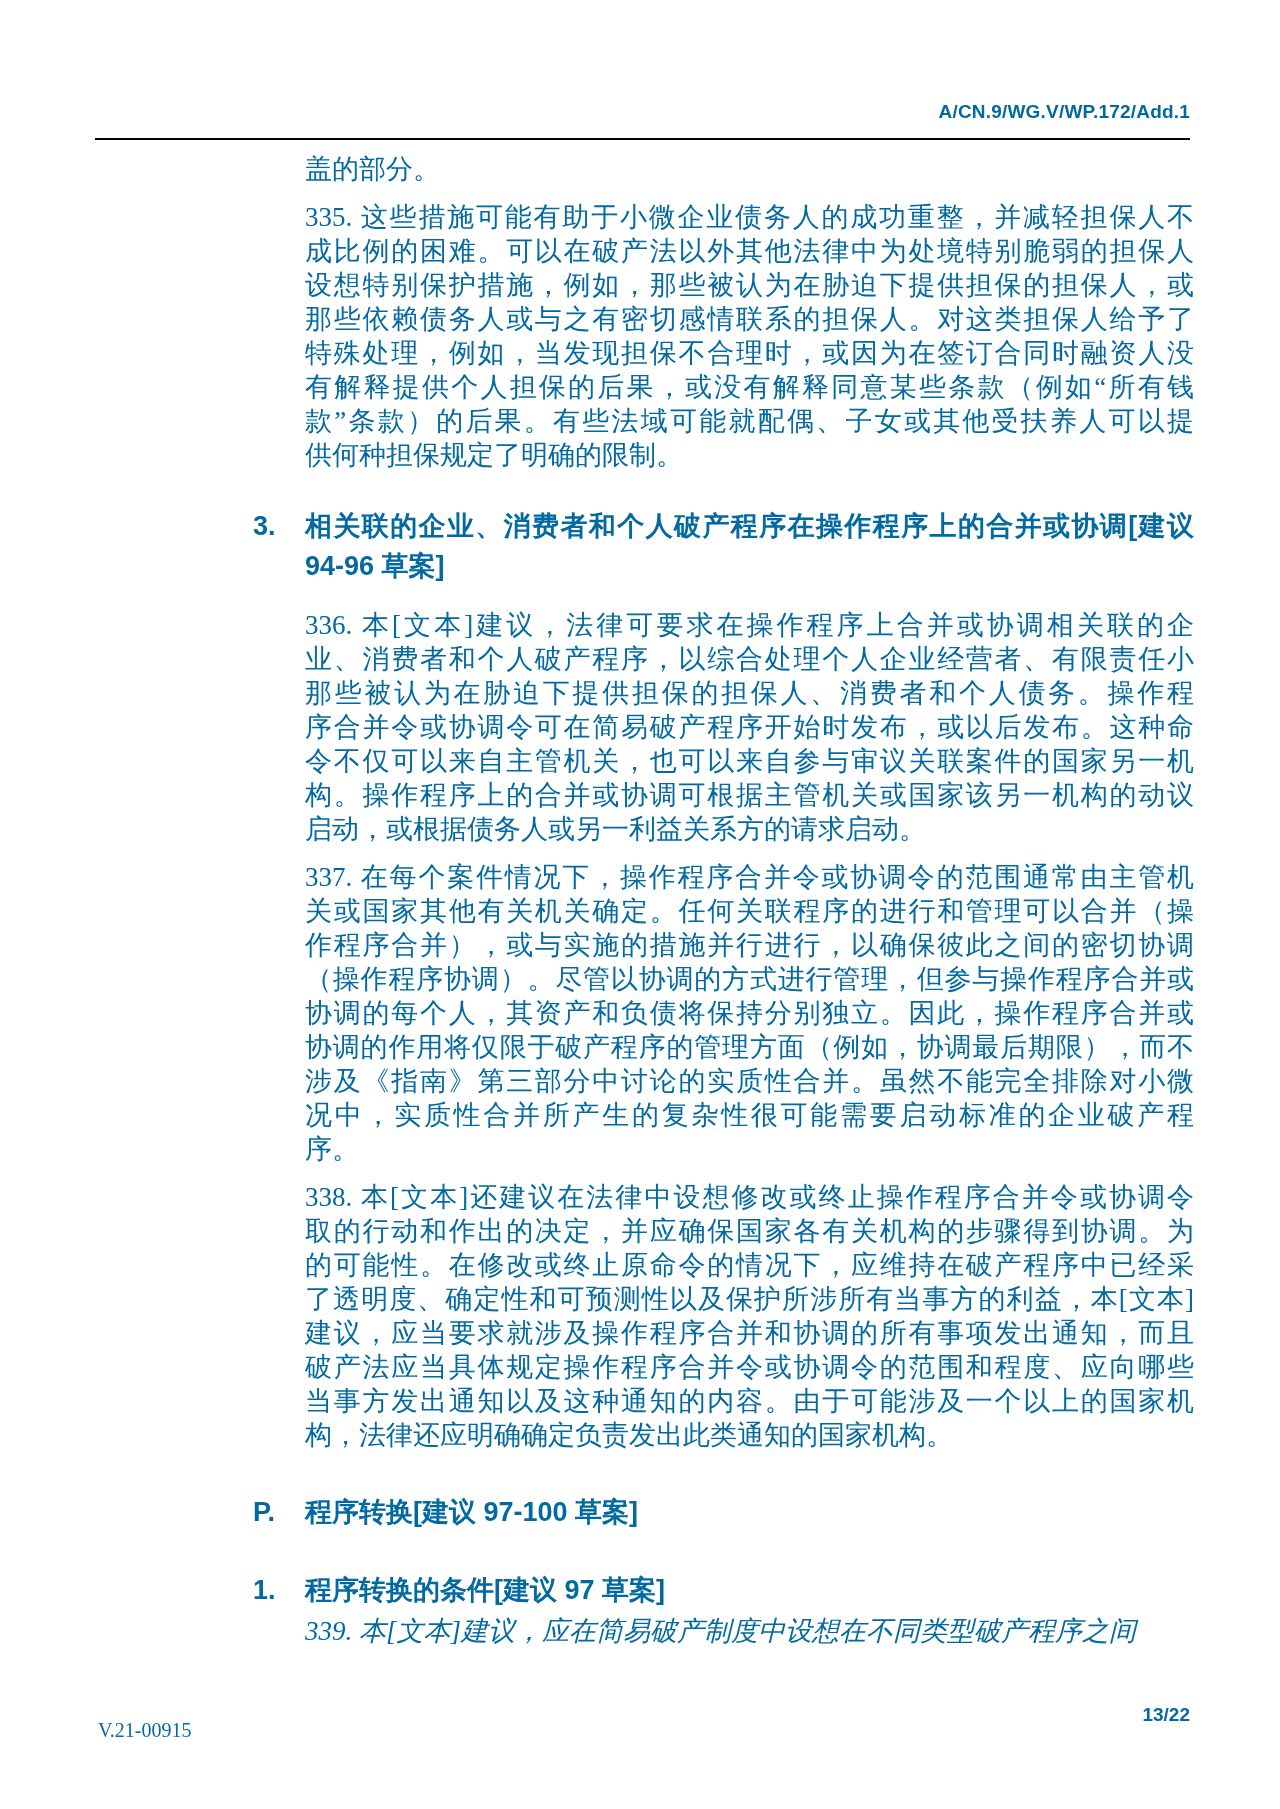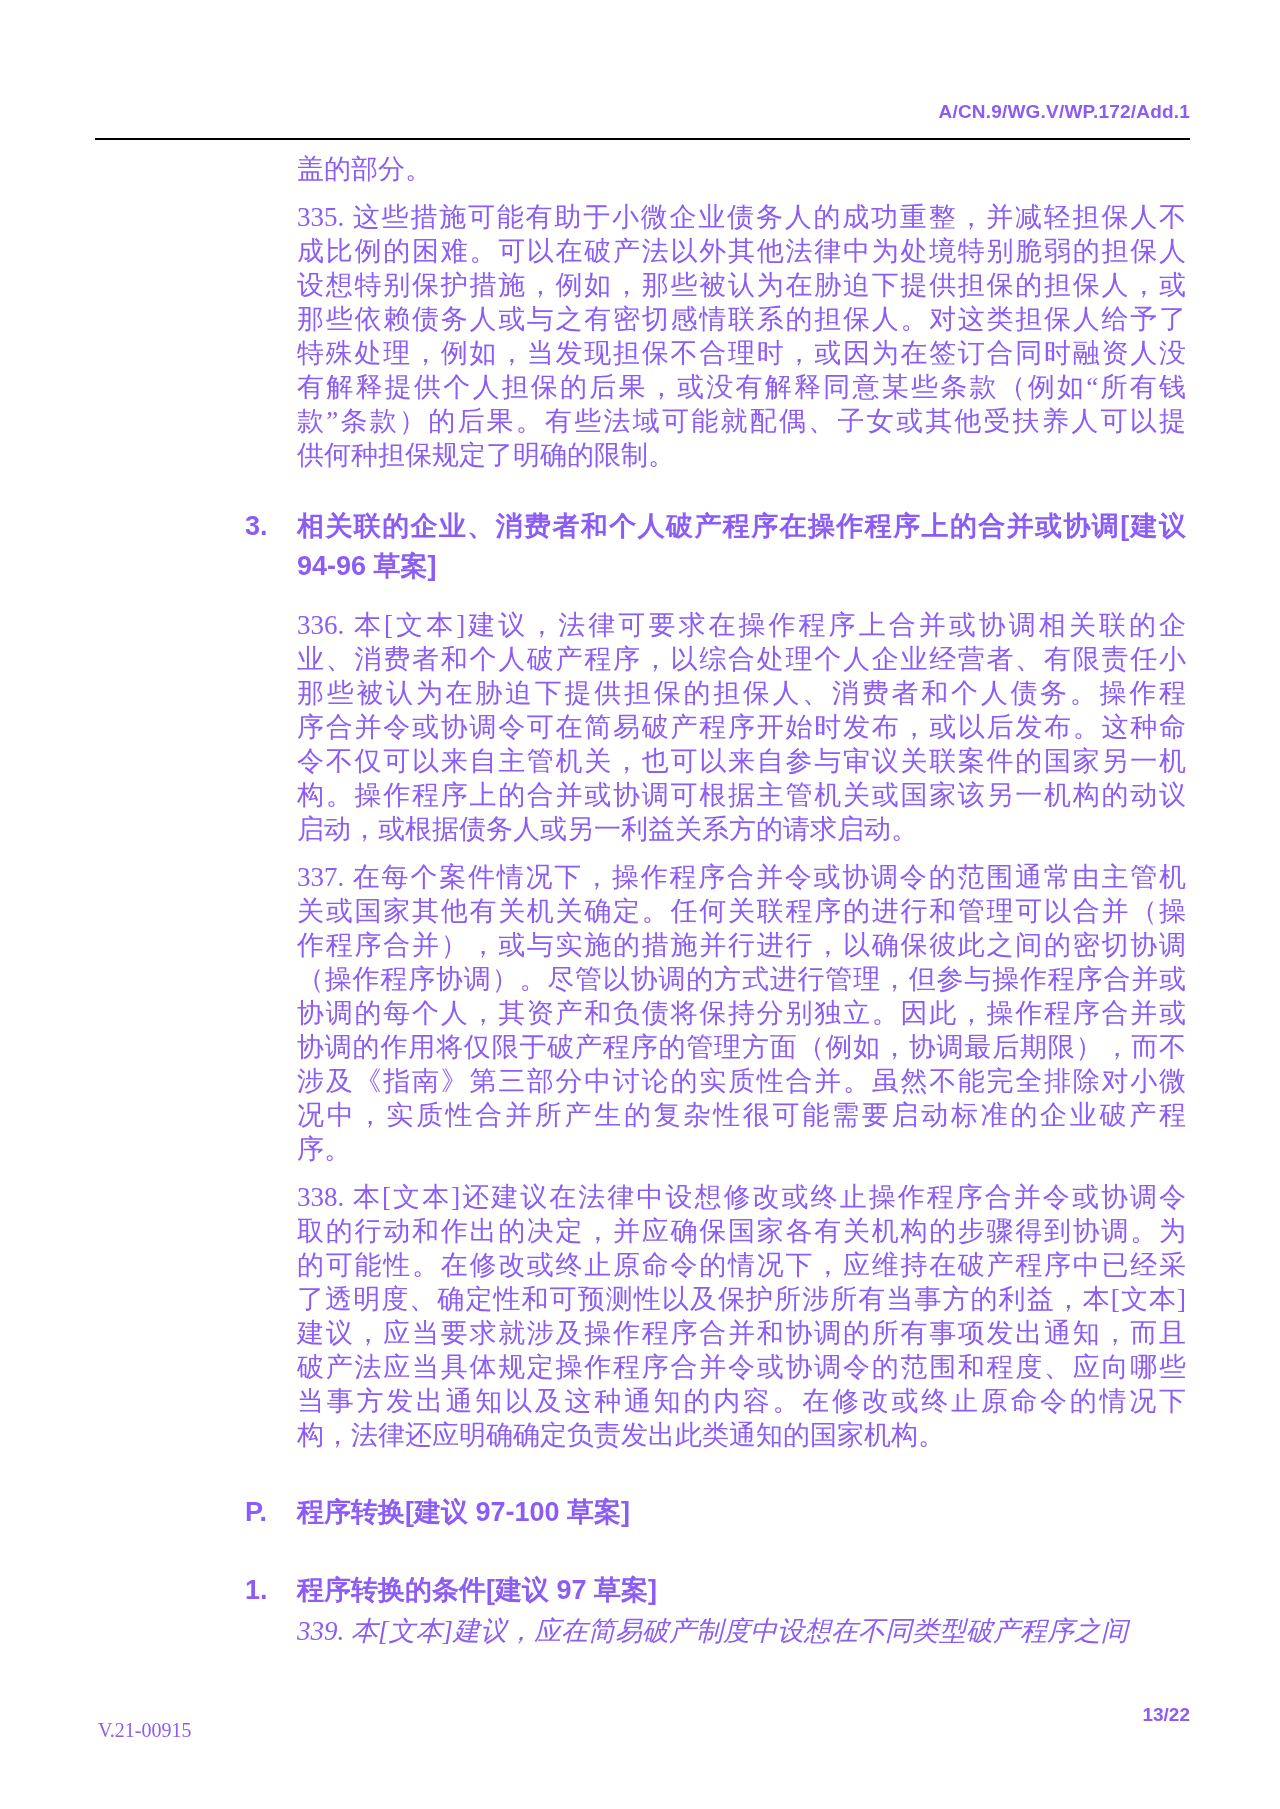--- a/index.html
+++ b/index.html
@@ -1,34 +1,34 @@
 <!DOCTYPE html>
 <html lang="zh"><head>
 <meta charset="utf-8">
 <title>A/CN.9/WG.V/WP.172/Add.1</title>
 <style>
   html,body { margin:0; padding:0; background:#ffffff; }
   .page {
     position:relative;
     width:1280px; height:1809px;
     background:#ffffff;
-    color:#8b5cf6;
+    color:#0369a1;
     font-family:"Liberation Serif","DejaVu Serif",serif;
     overflow:hidden;
   }
   .doc-symbol {
     position:absolute; top:101px; right:90px;
     font-family:"Liberation Sans","DejaVu Sans",sans-serif;
     font-weight:bold; font-size:19px; letter-spacing:0.2px;
   }
   .header-rule {
     position:absolute; top:138px; left:95px; right:90px;
     height:2px; background:#000000;
   }
-  .main { position:absolute; top:152px; left:0; right:0; }
+  .main { position:absolute; top:152px; left:8px; right:0; }
 
   .para {
     margin-left:297px; width:889px;
     font-size:27px; line-height:34px;
   }
   .para .line { text-align:justify; text-align-last:justify; }
   .para .line:last-child { text-align-last:left; }
 
   .heading {
     position:relative;
@@ -111,21 +111,21 @@
         <div class="line">序。</div>
       </div>
 
     <div class="para mt14">
         <div class="line">338. 本[文本]还建议在法律中设想修改或终止操作程序合并令或协调令</div>
         <div class="line">取的行动和作出的决定，并应确保国家各有关机构的步骤得到协调。为</div>
         <div class="line">的可能性。在修改或终止原命令的情况下，应维持在破产程序中已经采</div>
         <div class="line">了透明度、确定性和可预测性以及保护所涉所有当事方的利益，本[文本]</div>
         <div class="line">建议，应当要求就涉及操作程序合并和协调的所有事项发出通知，而且</div>
         <div class="line">破产法应当具体规定操作程序合并令或协调令的范围和程度、应向哪些</div>
-        <div class="line">当事方发出通知以及这种通知的内容。在修改或终止原命令的情况下</div>
+        <div class="line">当事方发出通知以及这种通知的内容。由于可能涉及一个以上的国家机</div>
         <div class="line">构，法律还应明确确定负责发出此类通知的国家机构。</div>
       </div>
 
     <div class="heading mt40">
       <span class="num">P.</span>
       <span><div class="line">程序转换[建议 97-100 草案]</div></span>
     </div>
 
     <div class="heading mt38">
       <span class="num">1.</span>

